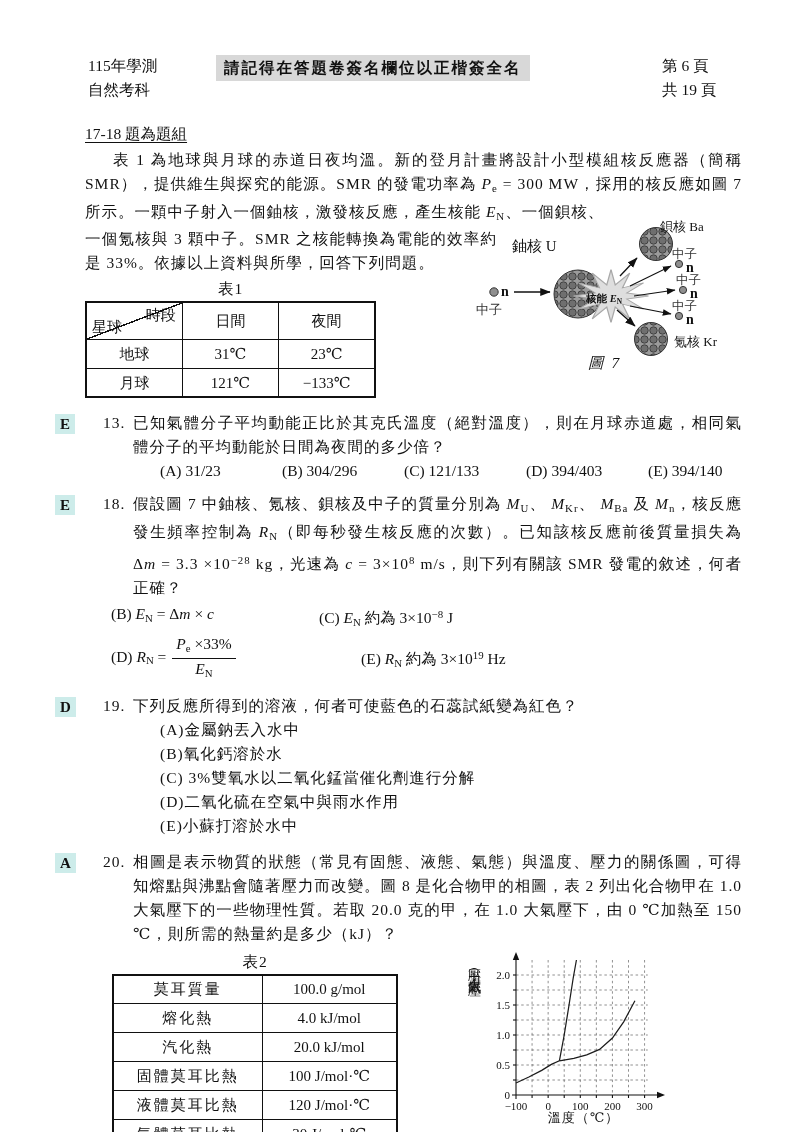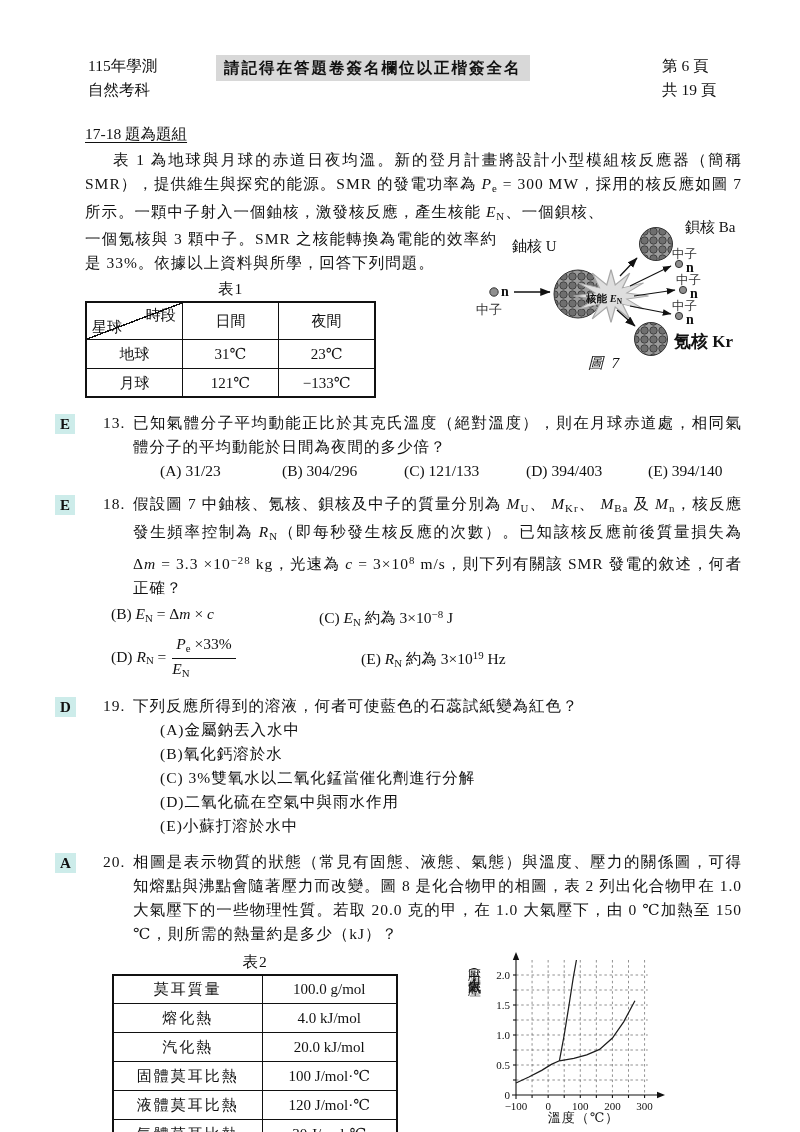--- a/index.html
+++ b/index.html
@@ -45,22 +45,22 @@
   .diag-bl { position: absolute; bottom: 0px; left: 5px; font-size: 15px; }
 
   
   .figure7 { position: absolute; left: 460px; top: 218px; width: 284px; height: 160px; }
   .figure7 svg { position: absolute; inset: 0; }
   .f7lab { position: absolute; white-space: nowrap; }
   .f7-u       { left: 52px;  top: 16px;  font-size: 15px; }
   .f7-nin-n   { left: 41px;  top: 62px;  font-weight: bold; font-size: 14px; }
   .f7-nin-t   { left: 16px;  top: 80px;  font-size: 13px; color:#333; }
   .f7-energy  { left: 126px; top: 69px;  font-size: 10.5px; font-weight: bold; }
-  .f7-ba      { left: 225px; top: -3px;  font-size: 15px; }
-  .f7-kr      { left: 214px; top: 112px; font-size: 17px; font-weight: bold; }
+  .f7-ba      { left: 200px; top: -3px;  font-size: 13px; }
+  .f7-kr      { left: 214px; top: 112px; font-size: 13px; }
   .f7-nt1 { left: 212px; top: 24px; } .f7-nt2 { left: 216px; top: 50px; } .f7-nt3 { left: 212px; top: 76px; }
   .f7-nt1,.f7-nt2,.f7-nt3 { font-size: 12.5px; color:#333; }
   .f7-n1 { left: 226px; top: 38px; } .f7-n2 { left: 230px; top: 64px; } .f7-n3 { left: 226px; top: 90px; }
   .f7-n1,.f7-n2,.f7-n3 { font-weight: bold; font-size: 14px; }
   .f7-cap { left: 128px; top: 133px; font-size: 15.5px; letter-spacing: 2px; font-style: italic; }
 
   
   .q { display: flex; }
   .q-badgecol { width: 48px; flex: none; padding-top: 1px; }
   .badge { display: inline-block; background: #cdecea; font-weight: bold; padding: 0 5px; line-height: 20px; font-size: 15px; }
@@ -80,21 +80,21 @@
   .q18-r1 { display: grid; grid-template-columns: 208px 250px 1fr; margin-left: 8px; margin-top: 2px; }
   .q18-r2 { display: grid; grid-template-columns: 250px 1fr; margin-left: 8px; margin-top: 2px; align-items: center; min-height: 42px; }
 
   .q19-opts { margin-left: 57px; }
   .q19-opts div { letter-spacing: 1px; }
 
   
   .it { font-style: italic; }
   .sb { vertical-align: -0.25em; font-size: 0.7em; }
   .sp { vertical-align: 0.45em; font-size: 0.7em; }
-  .frac { display: inline-flex; flex-direction: column; vertical-align: middle; line-height: 17px; margin: 0 2px; font-family: Liberation Serif, serif; }
+  .frac { display: inline-flex; flex-direction: column; align-items: center; vertical-align: middle; line-height: 17px; margin: 0 2px; font-family: Liberation Serif, serif; }
   .frac .num { border-bottom: 1.2px solid #111; padding: 0 4px 1px; }
   .frac .den { padding-top: 1px; }
 
   
   .q20-row { display: flex; margin: 4px 0 0 9px; }
   .t2-block { width: 286px; }
   .t2 { width: 286px; }
   .t2 td { height: 29px; }
   .t2 td:first-child { width: 149px; letter-spacing: 2px; }
   .fig8-block { margin-left: 64px; }

